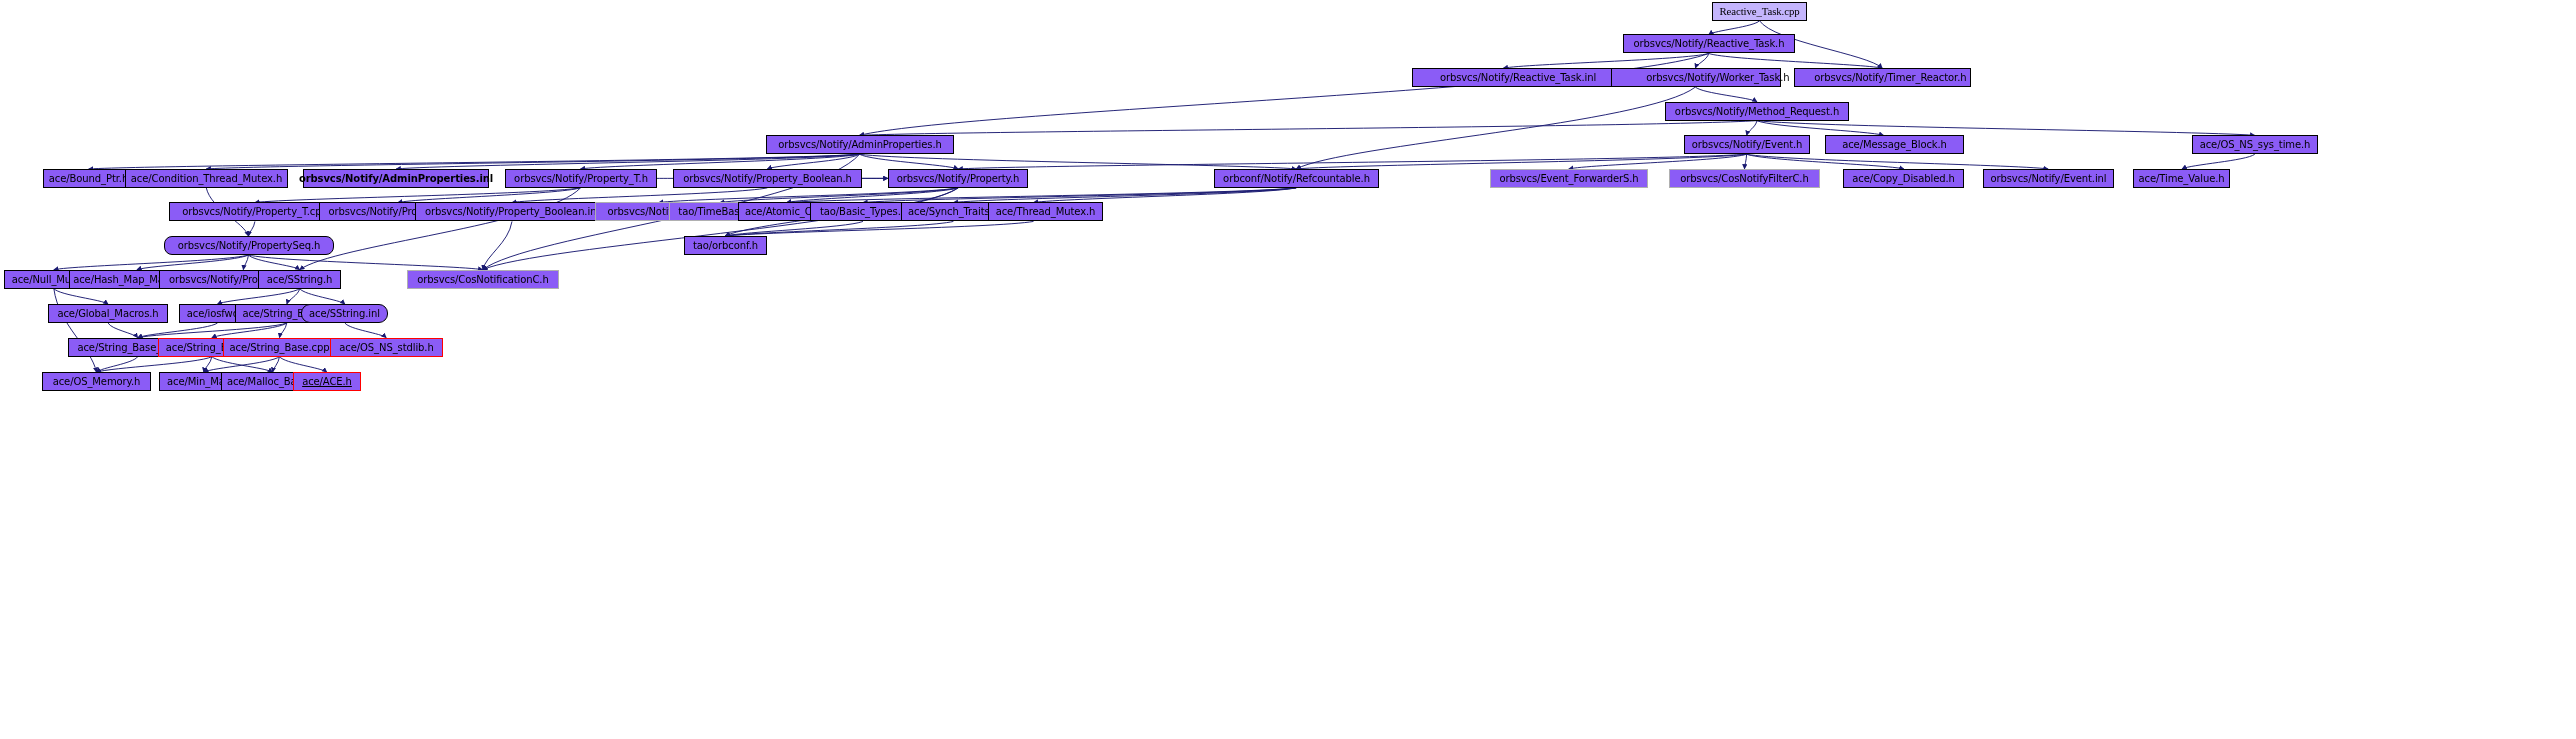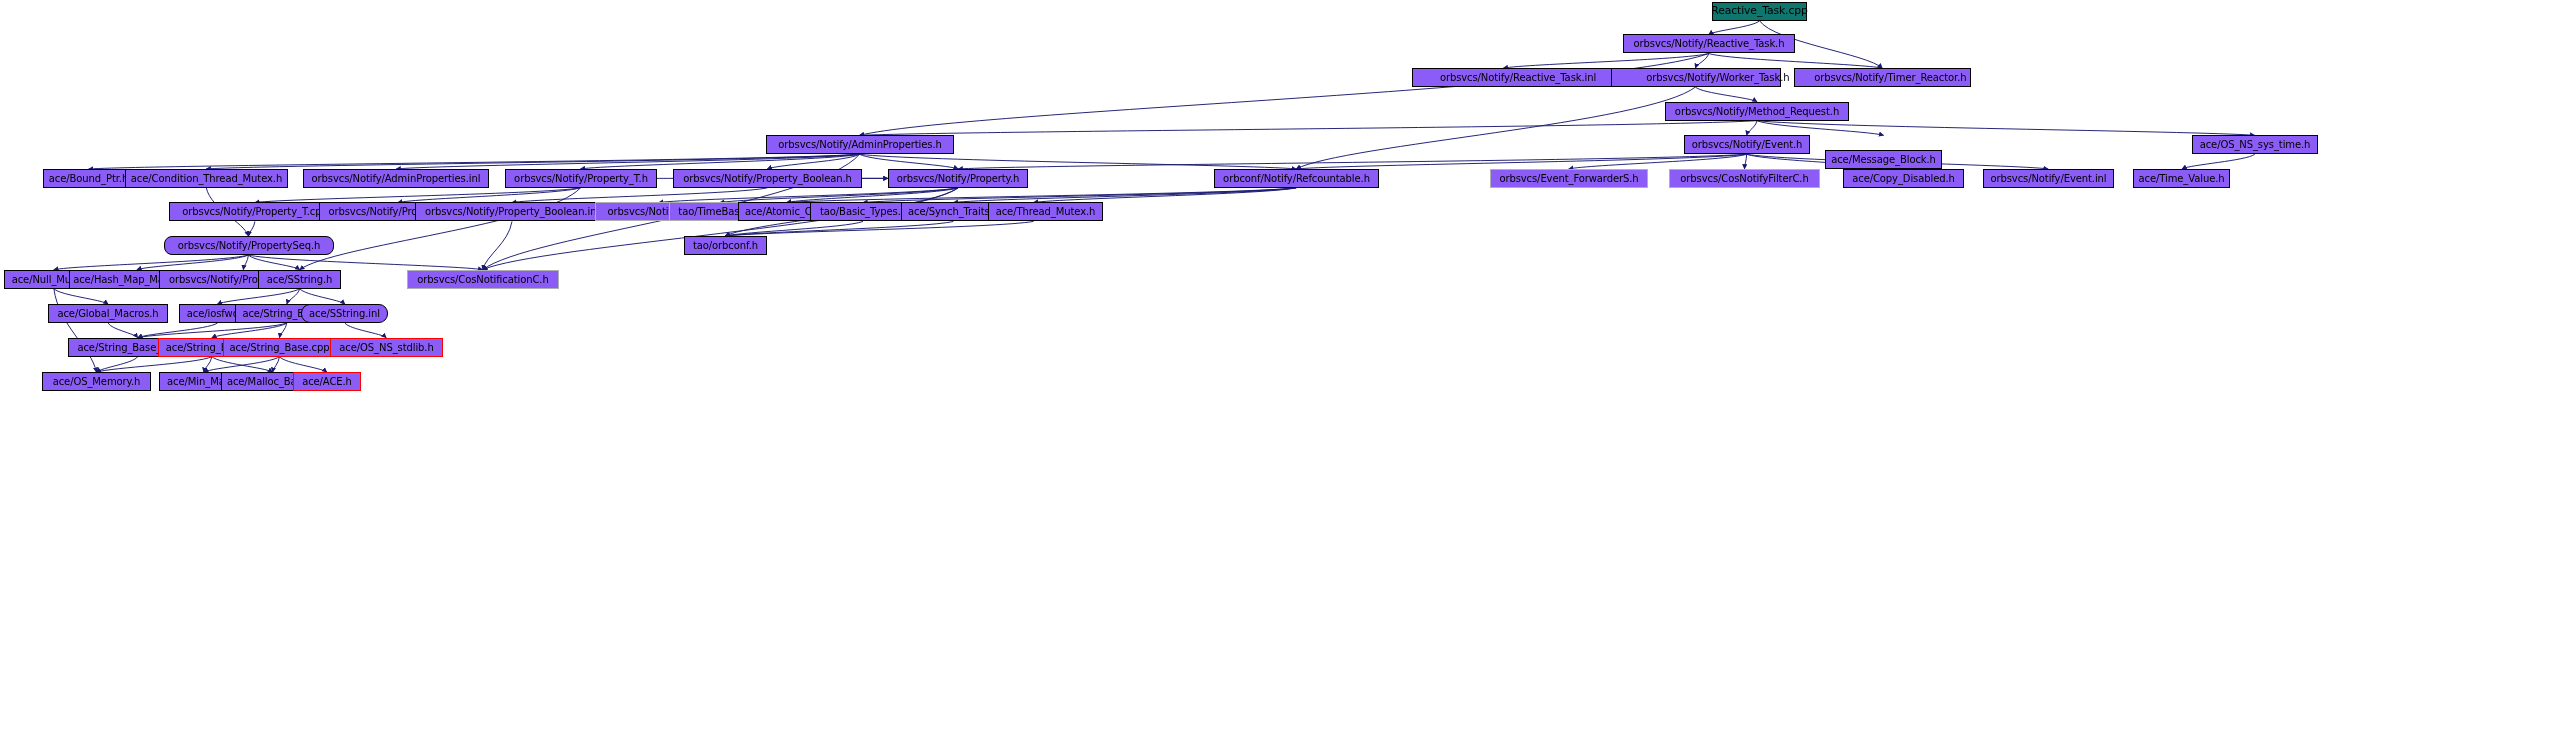--- a/index.html
+++ b/index.html
@@ -18,21 +18,21 @@
     background:#8b5cf6;
     border:0.9px solid #000000;
     color:#000000;
     font-size:10px;
     line-height:1;
     white-space:nowrap;
     height:19px;
     letter-spacing:-0.1px;
     padding:0 4.3px;
   }
-  .node.root{background:#0f766e;border:0.9px solid #000000;font-size:10.8px;}
+  .node.root{background:#c4b5fd;border:0.9px solid #000000;font-size:10.8px;font-family:Liberation Serif, serif;}
   .node.red{border:0.9px solid #ff0000;}
   .node.grey{border:0.9px solid #b0b0b0;}
 </style>
 </head>
 <body>
 
 <div id="canvas">
   <svg id="edges" viewBox="0 0 2991 859" width="2576" height="740">
     <defs>
       <marker id="ah" viewBox="0 0 10 10" refX="9" refY="5" markerWidth="5.5" markerHeight="5.5" orient="auto-start-reverse">
@@ -116,25 +116,25 @@
   </svg>
   <div id="nodes">
       <div class="node root" style="left: 1712px; top: 1.7px; width: 95px;">Reactive_Task.cpp</div>
       <div class="node" style="left: 1623px; top: 34px; width: 172px;">orbsvcs/Notify/Reactive_Task.h</div>
       <div class="node" style="left: 1412px; top: 68px; width: 212px;">orbsvcs/Notify/Reactive_Task.inl</div>
       <div class="node" style="left: 1611px; top: 68px; width: 170px; padding-left: 48px;">orbsvcs/Notify/Worker_Task.h</div>
       <div class="node" style="left: 1794px; top: 68px; width: 177px; padding-left: 20px;">orbsvcs/Notify/Timer_Reactor.h</div>
       <div class="node" style="left: 1665px; top: 102px; width: 184px;">orbsvcs/Notify/Method_Request.h</div>
       <div class="node" style="left: 766px; top: 135px; width: 188px;">orbsvcs/Notify/AdminProperties.h</div>
       <div class="node" style="left: 1684px; top: 135px; width: 126px;">orbsvcs/Notify/Event.h</div>
-      <div class="node" style="left: 1825px; top: 150px; width: 117px;">ace/Message_Block.h</div>
+      <div class="node" style="left: 1825px; top: 135px; width: 139px;">ace/Message_Block.h</div>
       <div class="node" style="left: 2192px; top: 135px; width: 126px;">ace/OS_NS_sys_time.h</div>
       <div class="node" style="left: 43px; top: 169px; width: 91px;">ace/Bound_Ptr.h</div>
       <div class="node" style="left: 125px; top: 169px; width: 163px;">ace/Condition_Thread_Mutex.h</div>
-      <div class="node" style="left: 303px; top: 169px; width: 186px;">orbsvcs/Notify/AdminProperties.inl</div>
+      <div class="node" style="left: 303px; top: 169px; width: 186px; font-weight: bold;">orbsvcs/Notify/AdminProperties.inl</div>
       <div class="node" style="left: 505px; top: 169px; width: 152px;">orbsvcs/Notify/Property_T.h</div>
       <div class="node" style="left: 673px; top: 169px; width: 189px;">orbsvcs/Notify/Property_Boolean.h</div>
       <div class="node" style="left: 888px; top: 169px; width: 140px;">orbsvcs/Notify/Property.h</div>
       <div class="node" style="left: 1214px; top: 169px; width: 165px;">orbconf/Notify/Refcountable.h</div>
       <div class="node grey" style="left: 1490px; top: 169px; width: 158px;">orbsvcs/Event_ForwarderS.h</div>
       <div class="node grey" style="left: 1669px; top: 169px; width: 151px;">orbsvcs/CosNotifyFilterC.h</div>
       <div class="node" style="left: 1843px; top: 169px; width: 121px;">ace/Copy_Disabled.h</div>
       <div class="node" style="left: 1983px; top: 169px; width: 131px;">orbsvcs/Notify/Event.inl</div>
       <div class="node" style="left: 2133px; top: 169px; width: 97px;">ace/Time_Value.h</div>
       <div class="node" style="left: 169px; top: 202px; width: 172px;">orbsvcs/Notify/Property_T.cpp</div>
@@ -157,16 +157,16 @@
       <div class="node" style="left: 179px; top: 304px; width: 77px;">ace/iosfwd.h</div>
       <div class="node" style="left: 235px; top: 304px; width: 103px;">ace/String_Base.h</div>
       <div class="node" style="left: 301px; top: 304px; width: 87px; border-radius: 9px;">ace/SString.inl</div>
       <div class="node" style="left: 68px; top: 338px; width: 140px;">ace/String_Base_Const.h</div>
       <div class="node red" style="left: 158px; top: 338px; width: 109px;">ace/String_Base.inl</div>
       <div class="node red" style="left: 223px; top: 338px; width: 113px;">ace/String_Base.cpp</div>
       <div class="node red" style="left: 330px; top: 338px; width: 113px;">ace/OS_NS_stdlib.h</div>
       <div class="node" style="left: 42px; top: 372px; width: 109px;">ace/OS_Memory.h</div>
       <div class="node" style="left: 159px; top: 372px; width: 89px;">ace/Min_Max.h</div>
       <div class="node" style="left: 221px; top: 372px; width: 102px;">ace/Malloc_Base.h</div>
-      <div class="node red" style="left: 293px; top: 372px; width: 68px;">ace/ACE.h</div>
+      <div class="node red" style="left: 293px; top: 372px; width: 68px; text-decoration: underline;">ace/ACE.h</div>
     </div>
 </div>
 
 
 </body></html>

